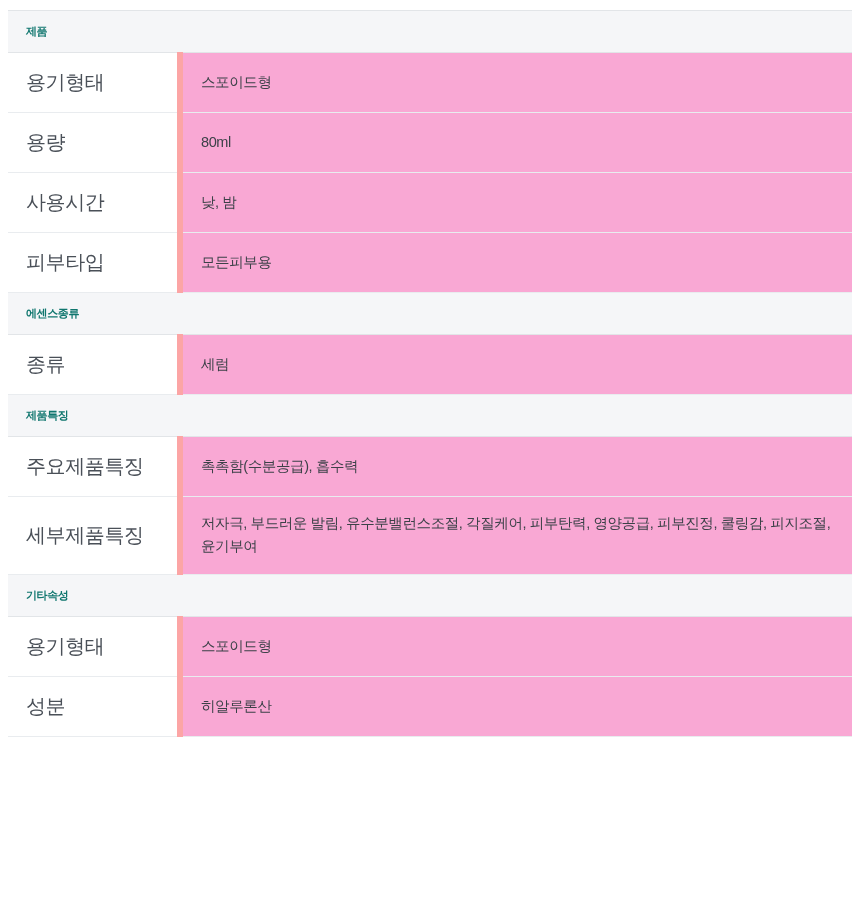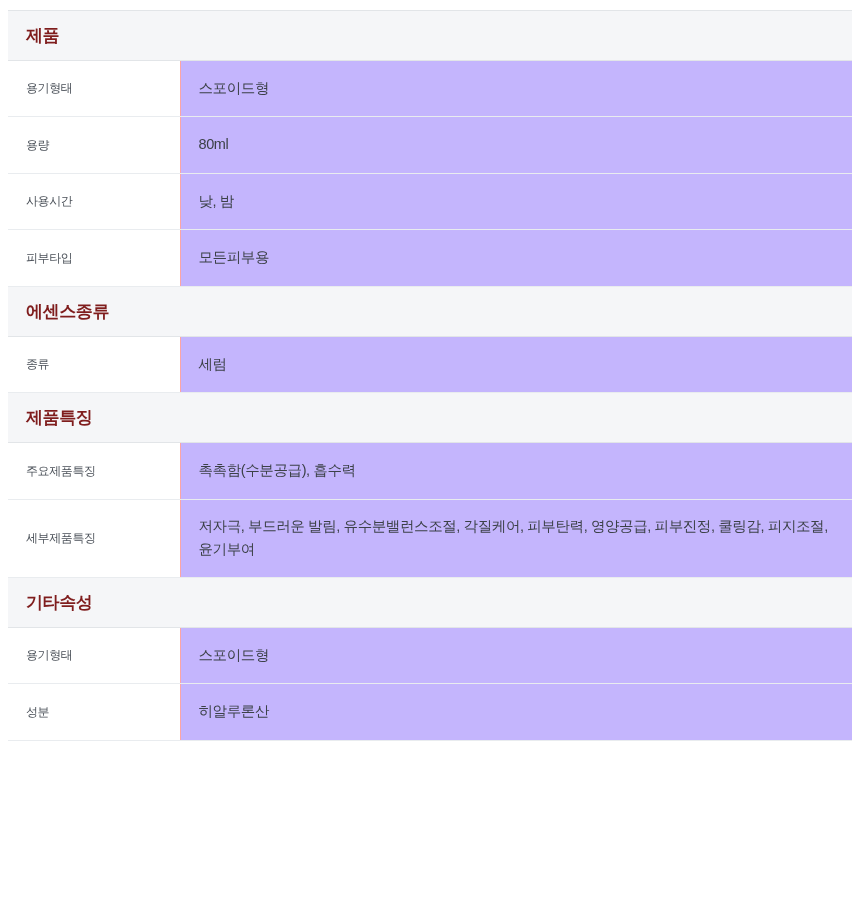--- a/index.html
+++ b/index.html
@@ -29,39 +29,39 @@
   }
   table.spec-table col.c1 { width: 172px; }
   table.spec-table col.c2 { width: 672px; }
 
   tr.section-row > th {
     background: #f5f6f8;
     border-bottom: 1px solid #e2e5e8;
     border-top: 1px solid #e2e5e8;
     text-align: left;
     font-weight: bold;
-    font-size: 17px;
-    color: #7f1d1d;
+    font-size: 11px;
+    color: #0f766e;
     padding: 13px 0 13px 18px;
     letter-spacing: -0.4px;
   }
   tr.data-row > th {
     background: #ffffff;
     border-bottom: 1px solid #e9ecef;
-    border-right: 1px solid #fca5a5;
+    border-right: 6px solid #fca5a5;
     text-align: left;
     font-weight: normal;
-    font-size: 12px;
+    font-size: 20px;
     color: #4a5058;
     padding: 16px 0 16px 18px;
     vertical-align: middle;
     letter-spacing: -0.4px;
   }
   tr.data-row > td {
-    background: #c4b5fd;
+    background: #f9a8d4;
     border-bottom: 1px solid #e9ecef;
     font-size: 14.5px;
     color: #3c4148;
     padding: 16px 16px 16px 18px;
     vertical-align: middle;
     line-height: 1.62;
     letter-spacing: -0.4px;
     word-break: keep-all;
   }
   tr.data-row.tall > th,

